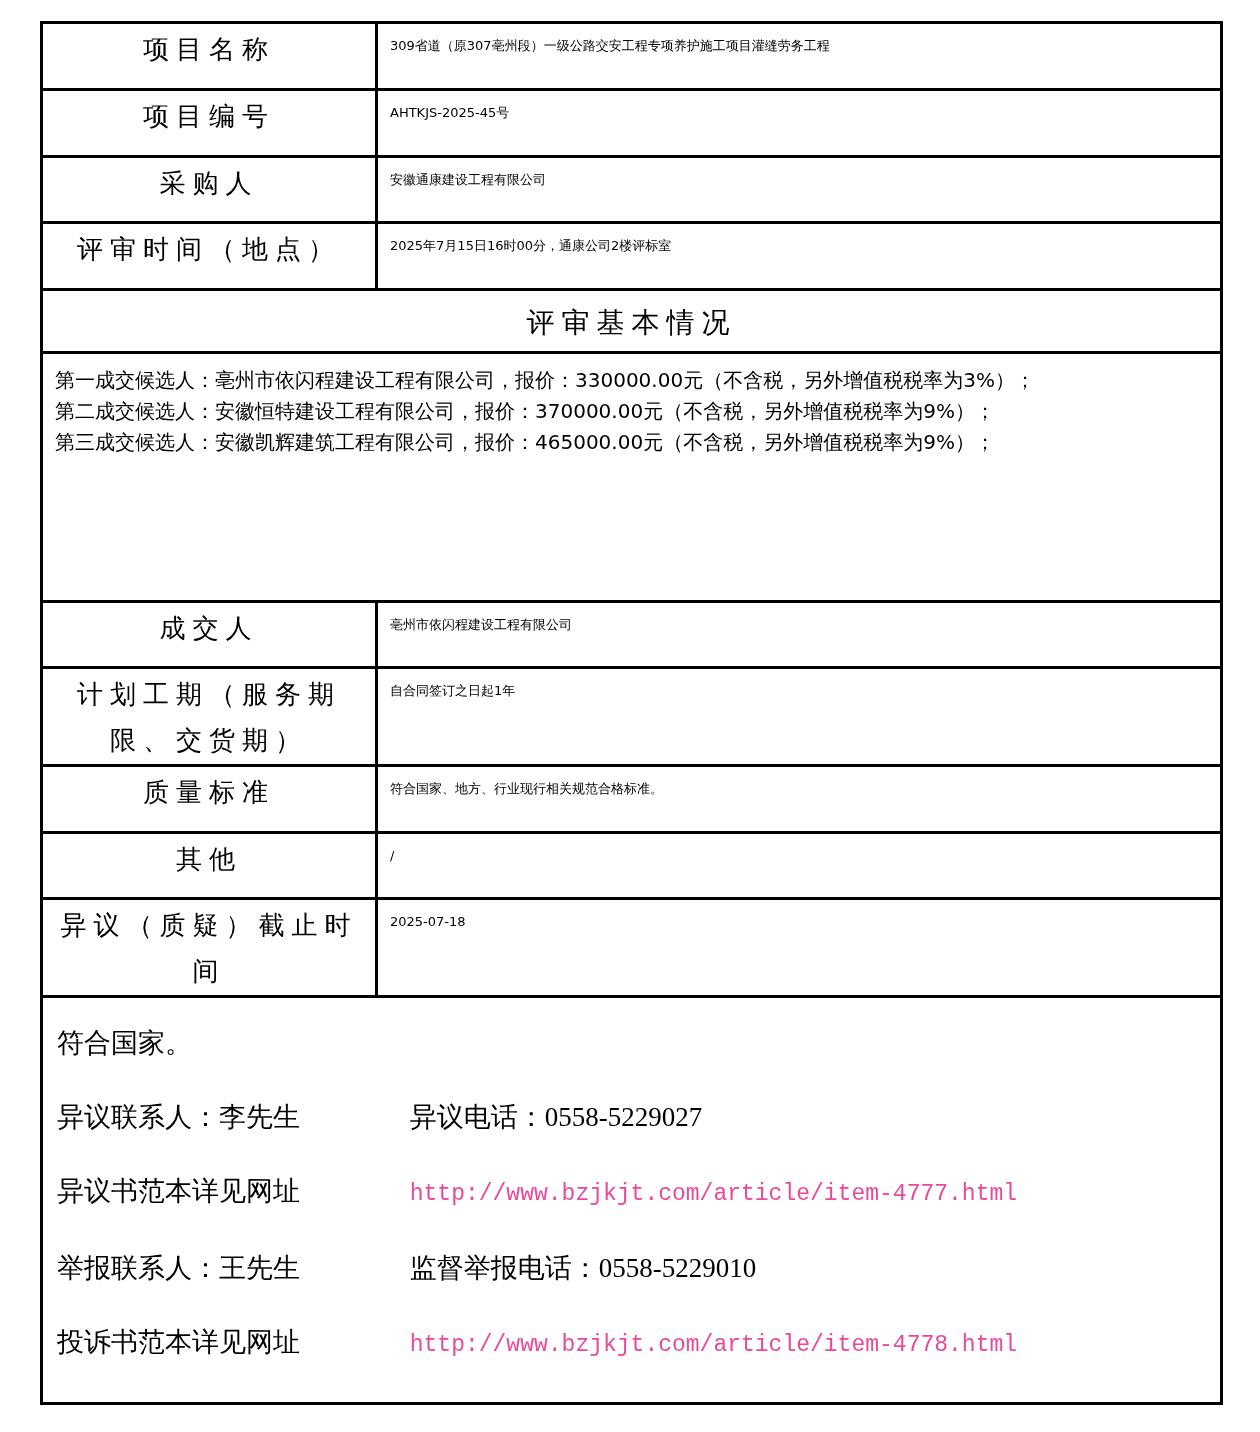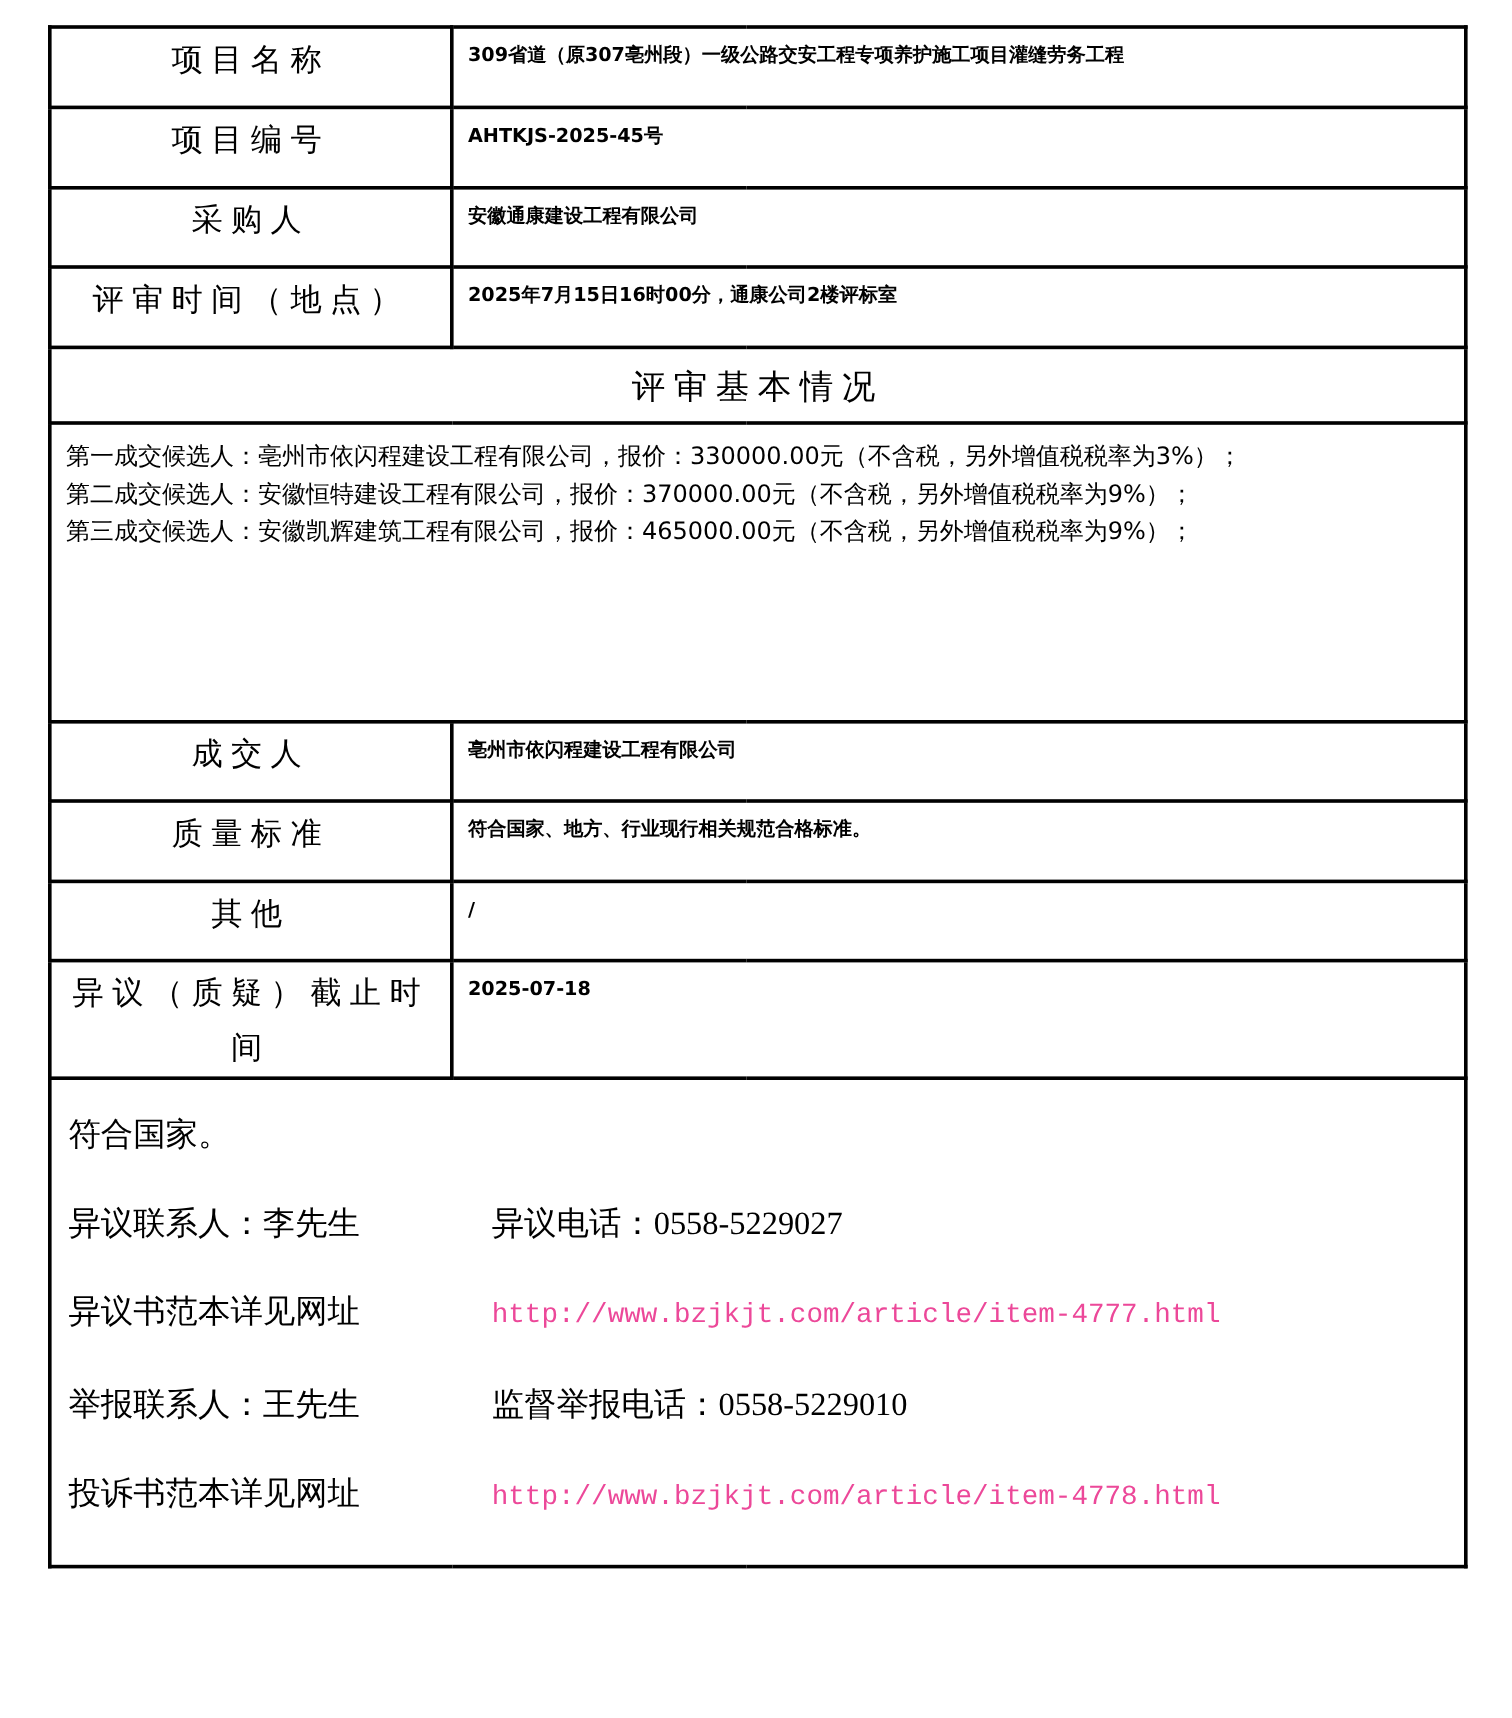--- a/index.html
+++ b/index.html
@@ -30,24 +30,24 @@
     font-family: "Liberation Serif", serif;
     font-size: 26px;
     letter-spacing: 7px;
     text-align: center;
     line-height: 46px;
     padding: 3px 4px 0 4px;
     font-weight: 400;
   }
   td.val {
     font-family: "DejaVu Sans", sans-serif;
-    font-size: 16px;
+    font-size: 13px;
     line-height: 30px;
     padding: 7px 12px 0 12px;
-    font-weight: 700;
+    font-weight: 400;
   }
   td.sec {
     font-family: "Liberation Serif", serif;
     font-size: 28px;
     letter-spacing: 7px;
     text-align: center;
     padding-top: 13px;
   }
   td.cand {
     font-family: "DejaVu Sans", sans-serif;
@@ -107,20 +107,24 @@
         <td class="cand" colspan="4">
           <div class="cand-line">第一成交候选人：亳州市依闪程建设工程有限公司，报价：330000.00元（不含税，另外增值税税率为3%）；</div>
           <div class="cand-line">第二成交候选人：安徽恒特建设工程有限公司，报价：370000.00元（不含税，另外增值税税率为9%）；</div>
           <div class="cand-line">第三成交候选人：安徽凯辉建筑工程有限公司，报价：465000.00元（不含税，另外增值税税率为9%）；</div>
         </td>
       </tr>
       <tr style="height:66px">
         <td class="lab">成交人</td>
         <td class="val" colspan="3">亳州市依闪程建设工程有限公司</td>
       </tr>
+      <tr style="height:98px">
+        <td class="lab">计划工期（服务期限、交货期）</td>
+        <td class="val" colspan="3">自合同签订之日起1年</td>
+      </tr>
       <tr style="height:67px">
         <td class="lab">质量标准</td>
         <td class="val" colspan="3">符合国家、地方、行业现行相关规范合格标准。</td>
       </tr>
       <tr style="height:66px">
         <td class="lab">其他</td>
         <td class="val" colspan="3">/</td>
       </tr>
       <tr style="height:98px">
         <td class="lab">异议（质疑）截止时间</td>

